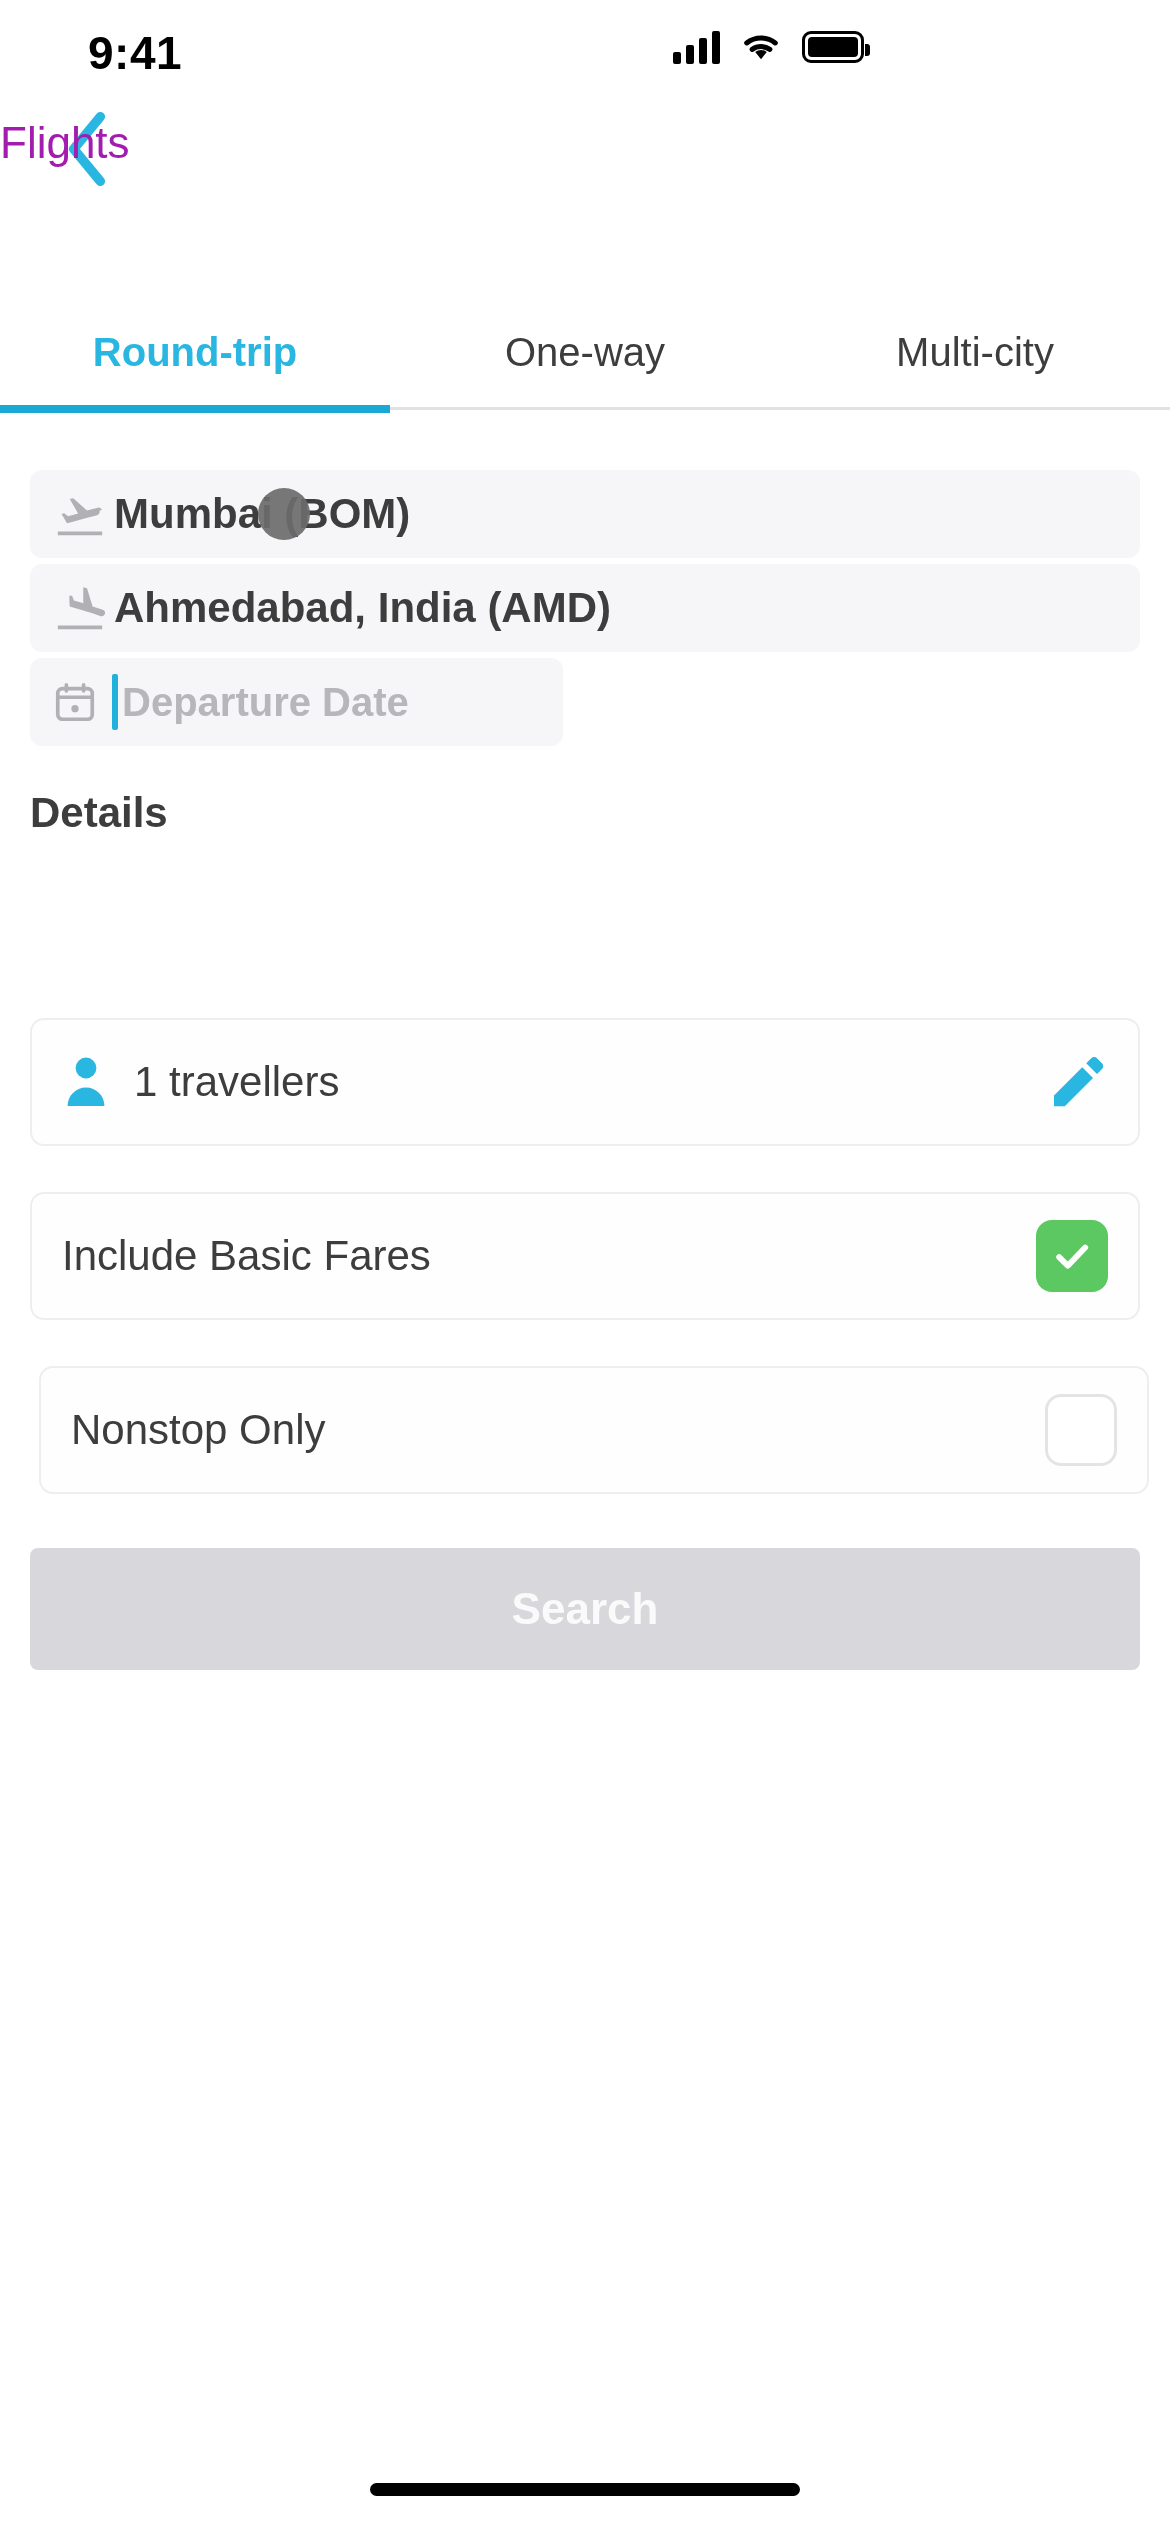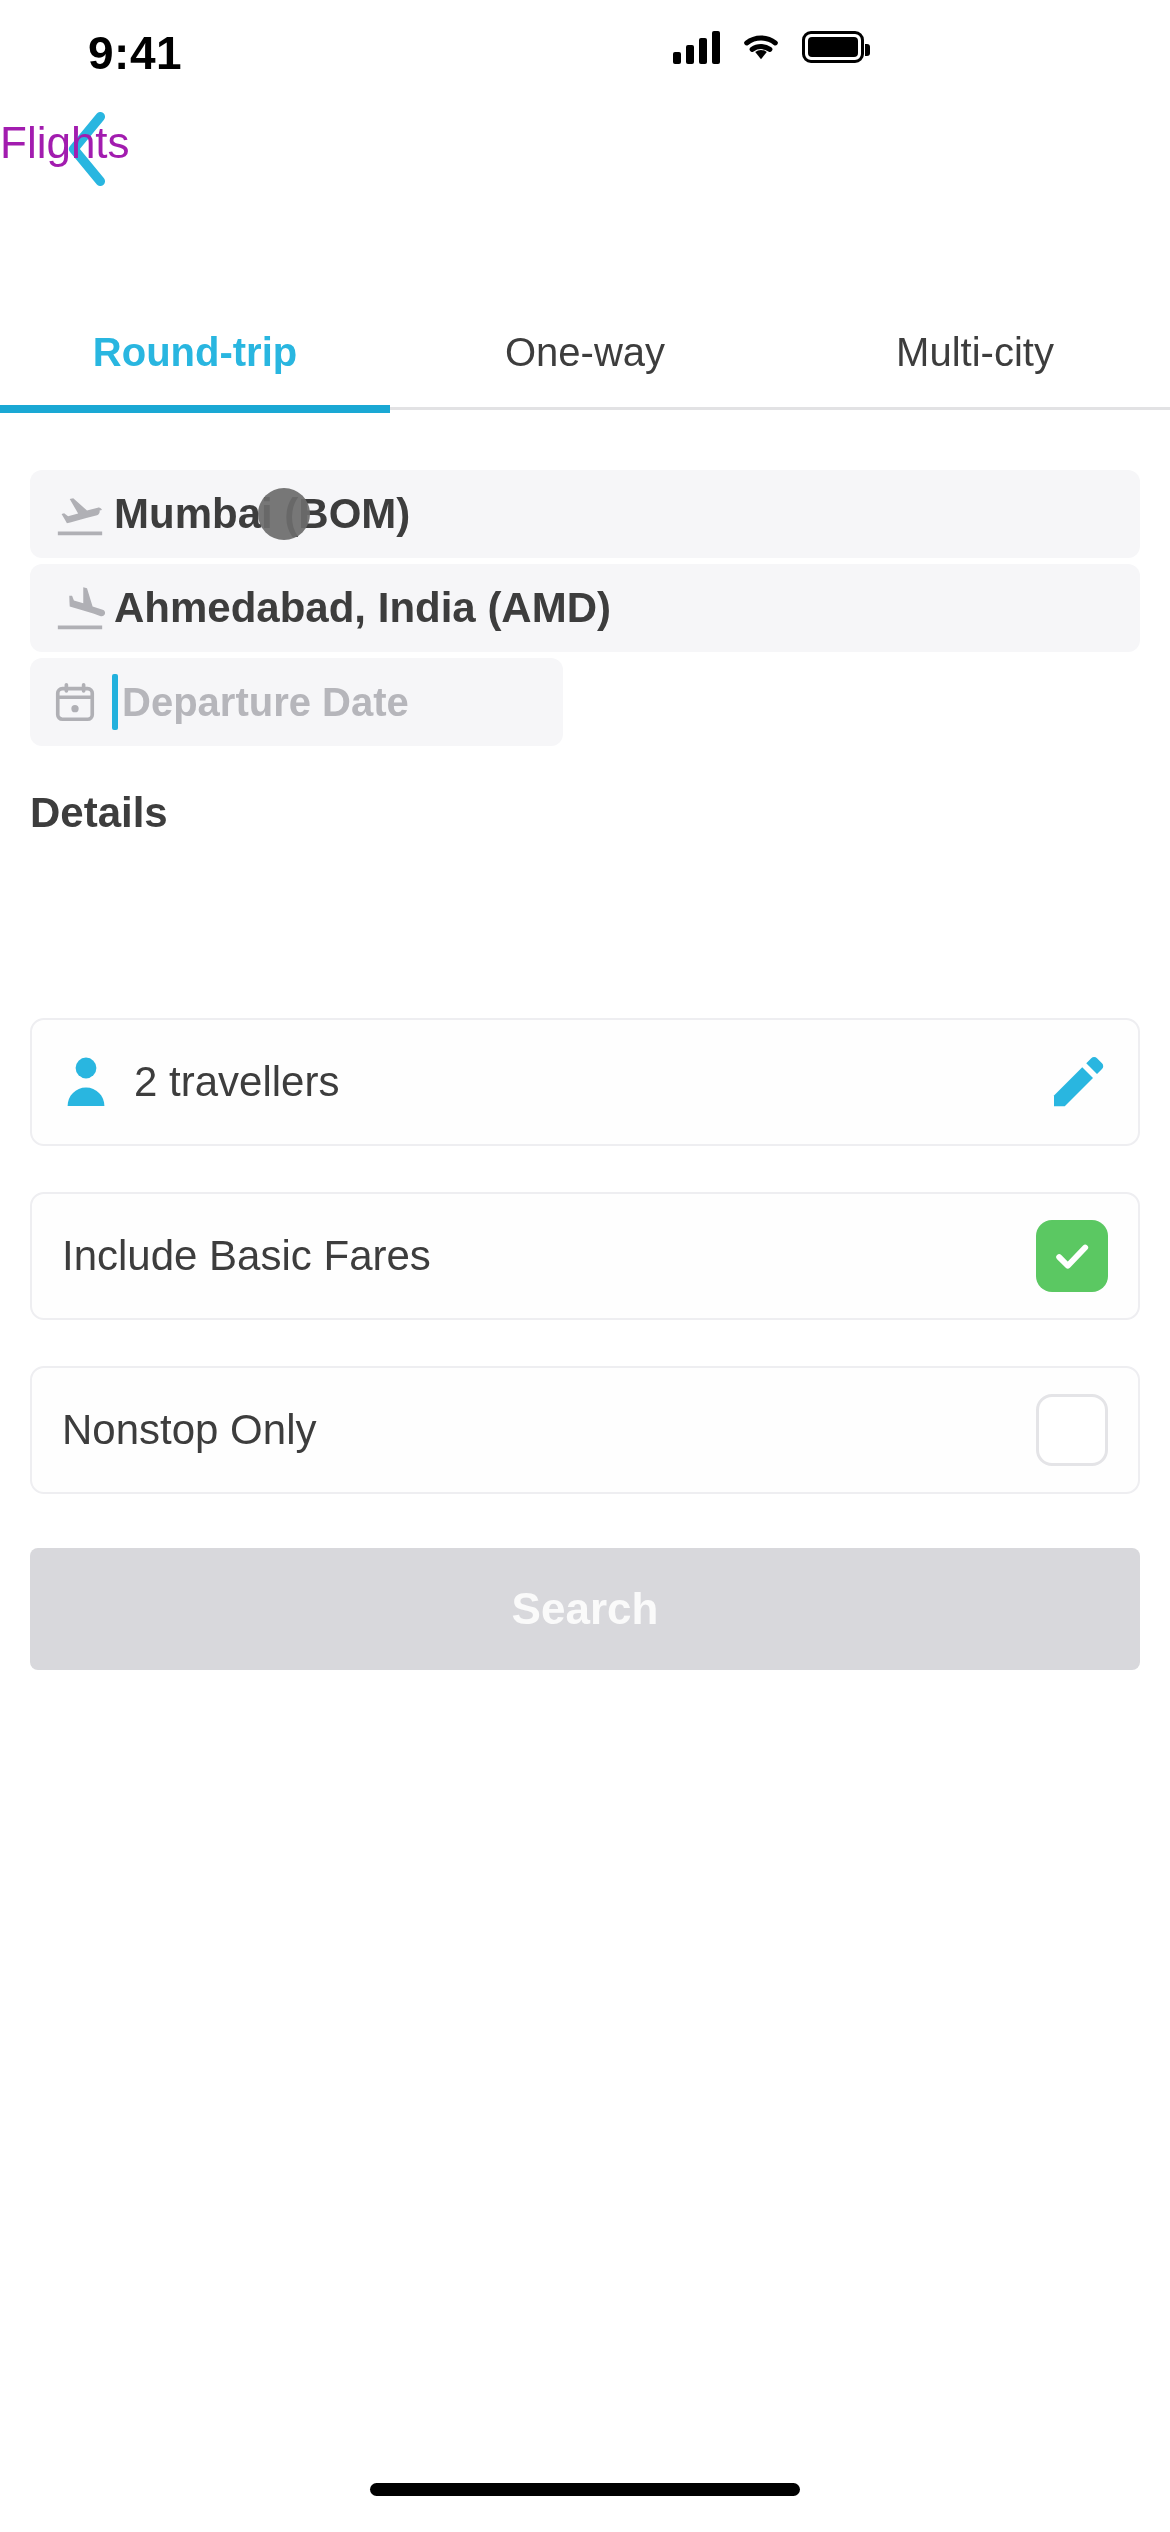--- a/index.html
+++ b/index.html
@@ -108,21 +108,21 @@
     font-size:42px; color:#3d3d3d; font-weight:bold;
   }
 
   .card {
     position:absolute; left:30px; width:1110px; height:128px;
     background:#fefefe; border:2px solid #eeeef1; border-radius:14px;
     display:flex; align-items:center; padding:0 30px;
   }
   #travellers-card { top:1018px; }
   #basic-fares-card { top:1192px; }
-  #nonstop-card     { top:1366px; }
+  #nonstop-card     { top:1366px;margin-left:9px; }
 
   .card .left { display:flex; align-items:center; flex:1; }
   .person-icon { width:48px; height:60px; margin-right:24px; flex:0 0 48px; }
   .card .label { font-size:42px; color:#3d3d3d; }
   .pencil-btn { width:64px; height:64px; display:flex; align-items:center; justify-content:center; }
 
   .checkbox {
     width:72px; height:72px; border-radius:16px;
     display:flex; align-items:center; justify-content:center;
   }
@@ -221,21 +221,21 @@
   <div class="touch-dot"></div>
 
   <div class="section-title">Details</div>
 
   <div class="card" id="travellers-card">
     <div class="left">
       <svg class="person-icon" viewBox="0 0 24 28">
         <circle cx="12" cy="7" r="5.2" fill="#29b6e0"></circle>
         <path d="M2.8 26c0-5.1 4.1-9.2 9.2-9.2s9.2 4.1 9.2 9.2z" fill="#29b6e0"></path>
       </svg>
-      <span class="label">2 travellers</span>
+      <span class="label">1 travellers</span>
     </div>
     <div class="pencil-btn">
       <svg width="60" height="60" viewBox="0 0 24 24">
         <path d="M3.2 17.4l11.3-11.3 4.3 4.3L7.5 21.7H3.2z" fill="#29b6e0"></path>
         <path d="M16.1 4.5l2-2a1.6 1.6 0 0 1 2.3 0l2 2a1.6 1.6 0 0 1 0 2.3l-2 2z" fill="#29b6e0"></path>
       </svg>
     </div>
   </div>
 
   <div class="card" id="basic-fares-card">

